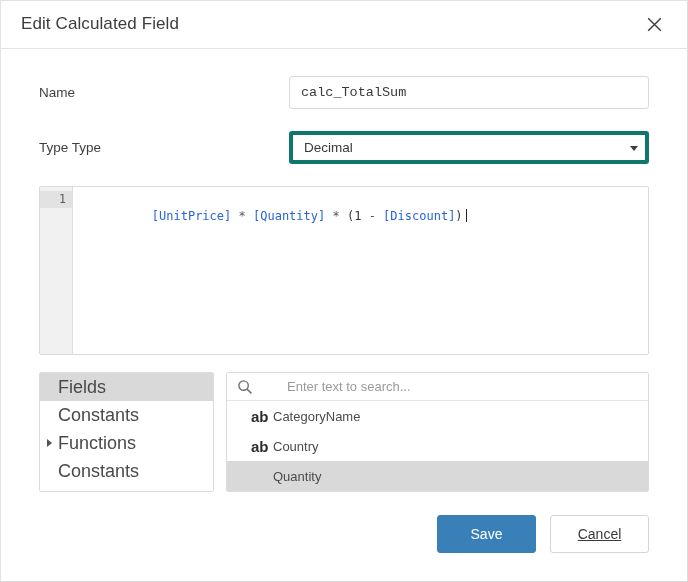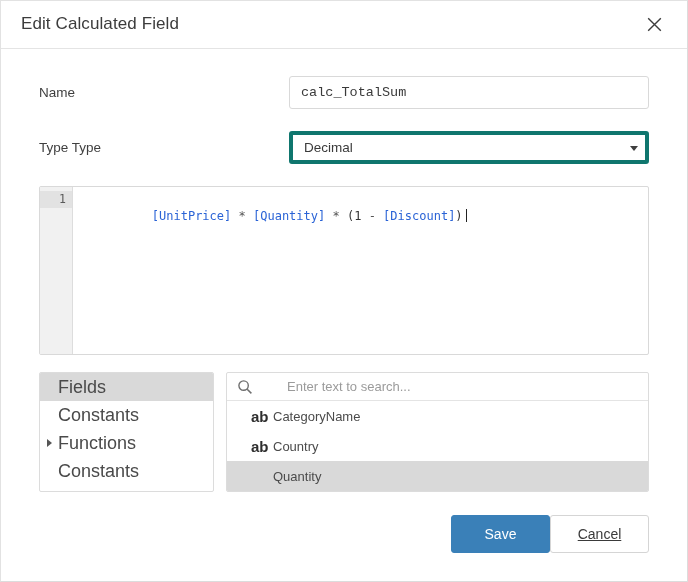--- a/index.html
+++ b/index.html
@@ -248,20 +248,21 @@
     font-family: "Liberation Sans", sans-serif;
   }
   .item-icon.blank { color: transparent; }
 
   
   .footer {
     position: absolute;
     right: 38px;
     bottom: 28px;
     display: flex;
+    gap: 14px;
   }
   .btn {
     width: 99px;
     height: 38px;
     border-radius: 3px;
     font-size: 14px;
     cursor: pointer;
     font-family: "Liberation Sans", sans-serif;
     line-height: 1;
   }

